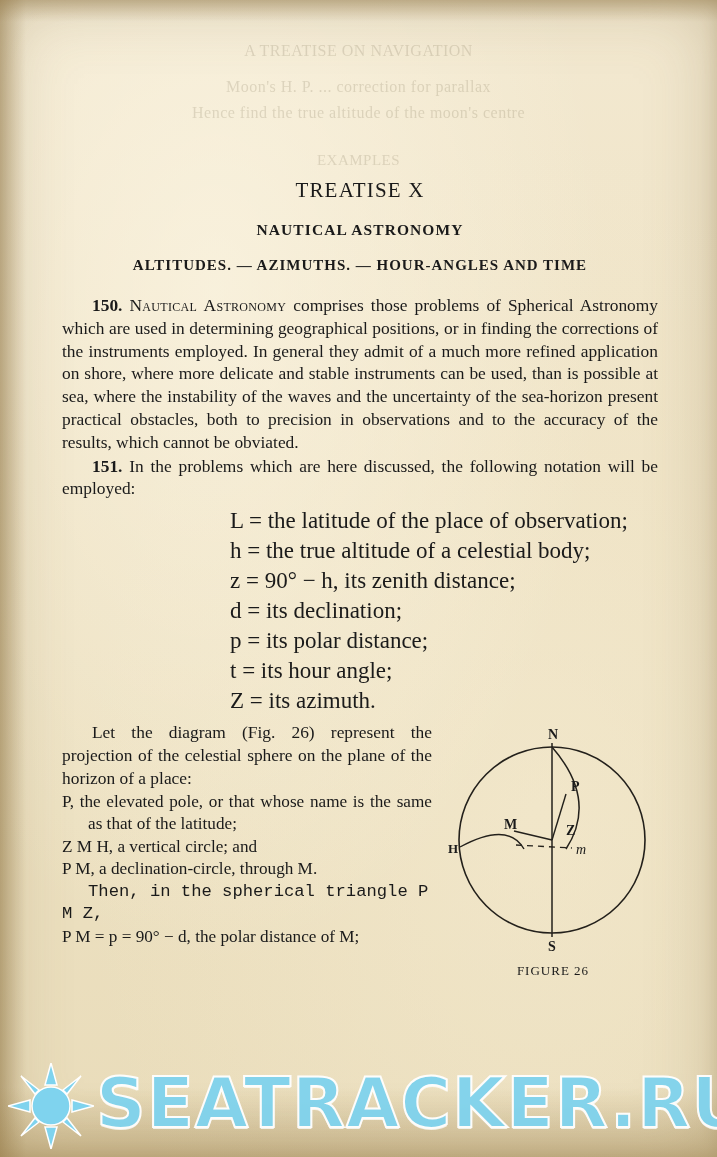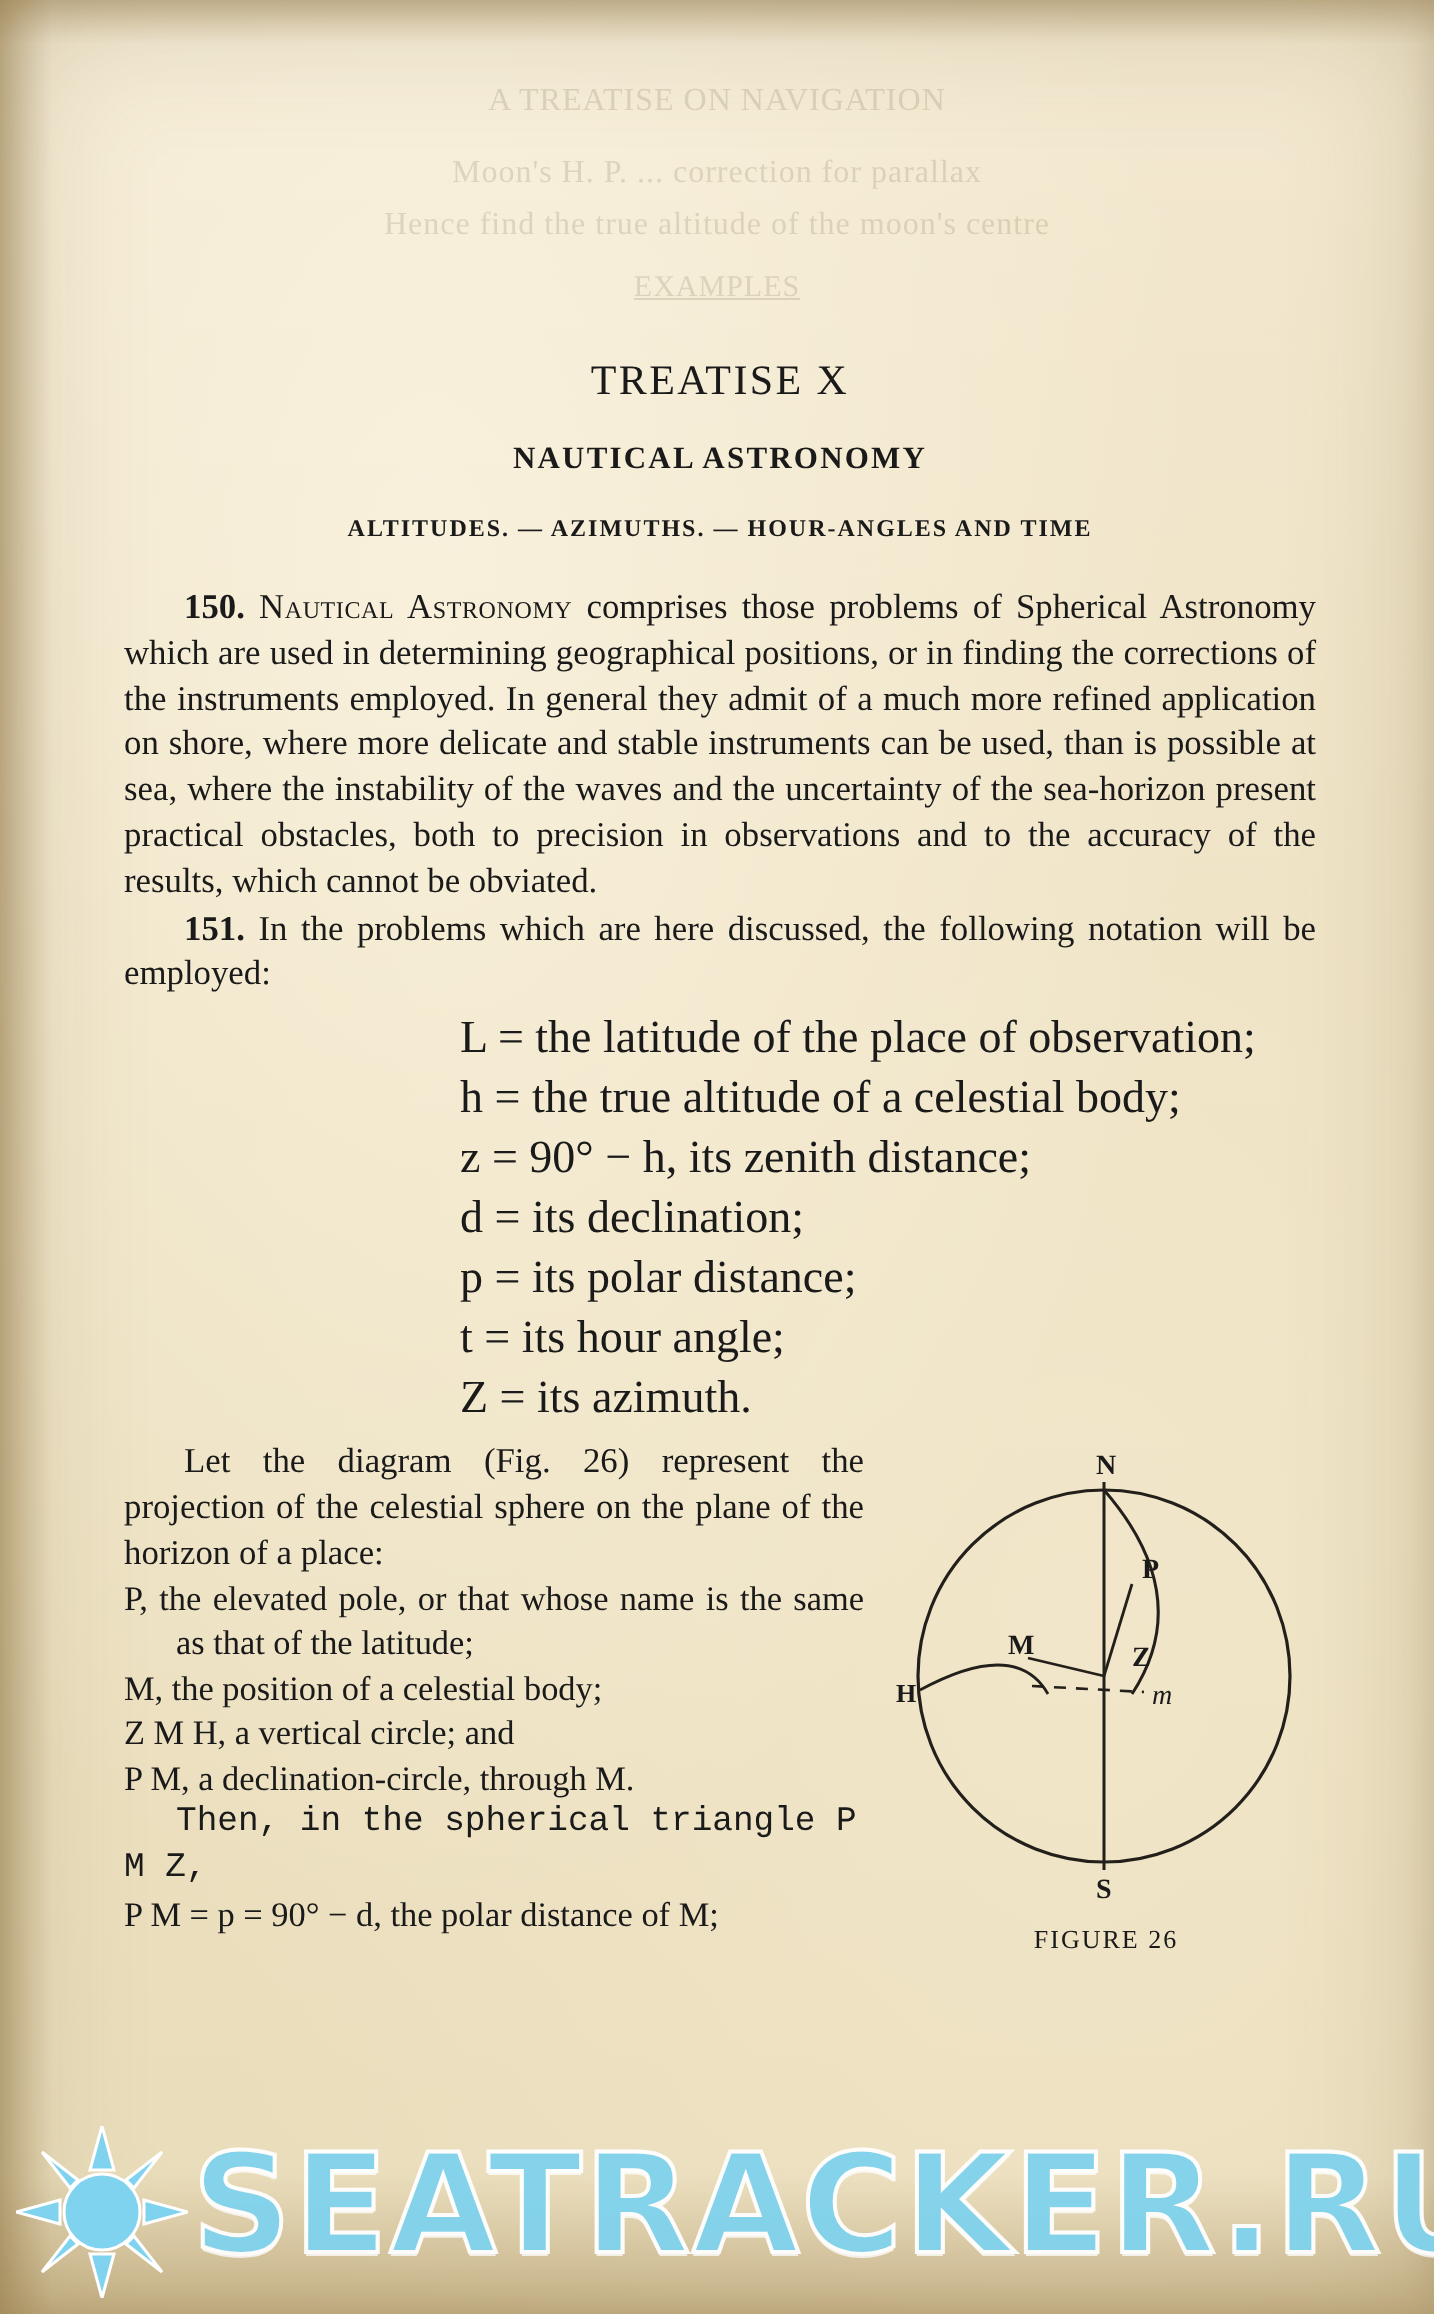--- a/index.html
+++ b/index.html
@@ -56,21 +56,21 @@
     text-align: center;
     color: rgba(90,75,45,0.16);
     font-family: "Liberation Serif", serif;
     letter-spacing: 0.5px;
     pointer-events: none;
     user-select: none;
   }
   .ghost.g1 { top: 42px; font-size: 16px; font-variant: small-caps; }
   .ghost.g2 { top: 78px; font-size: 16px; }
   .ghost.g3 { top: 104px; font-size: 16px; }
-  .ghost.g4 { top: 136px; font-size: 15px; text-decoration: underline; }
+  .ghost.g4 { top: 152px; font-size: 15px; }
 
   .content {
     position: absolute;
     left: 62px;
     top: 178px;
     width: 596px;
   }
 
   h1.chapter {
     font-size: 21px;
@@ -82,21 +82,21 @@
   h2.section {
     font-size: 15.5px;
     font-weight: bold;
     letter-spacing: 1.1px;
     text-align: center;
     margin: 0 0 18px 0;
     font-variant: small-caps;
     text-transform: uppercase;
   }
   h3.subtitle {
-    font-size: 12px;
+    font-size: 15px;
     font-weight: bold;
     letter-spacing: 1.0px;
     text-align: center;
     margin: 0 0 20px 0;
     text-transform: uppercase;
   }
   p.body {
     font-size: 17.4px;
     line-height: 1.31;
     margin: 0 0 1px 0;
@@ -245,21 +245,20 @@
         <text x="0" y="128" font-family="Liberation Serif, serif" font-size="13" font-weight="bold" fill="#1a1a1a">H</text>
         <text x="128" y="129" font-family="Liberation Serif, serif" font-size="14" font-style="italic" fill="#1a1a1a">m</text>
       </svg>
       <div class="caption">Figure 26</div>
     </div>
 
     <p class="body">Let the diagram (Fig. 26) represent the projection of the celestial sphere on the plane of the horizon of a place:</p>
 
     <ul class="defs">
       <li class="justify">P, the elevated pole, or that whose name is the same as that of the latitude;</li>
-      <li>M, the position of a celestial body;</li>
       <li>Z M H, a vertical circle; and</li>
       <li>P M, a declination-circle, through M.</li>
       <li class="indent-then">Then, in the spherical triangle P M Z,</li>
       <li>P M = p = 90° − d, the polar distance of M;</li>
     </ul>
 
   </div>
 </div>
 
 <div class="edge-shadow"></div>

